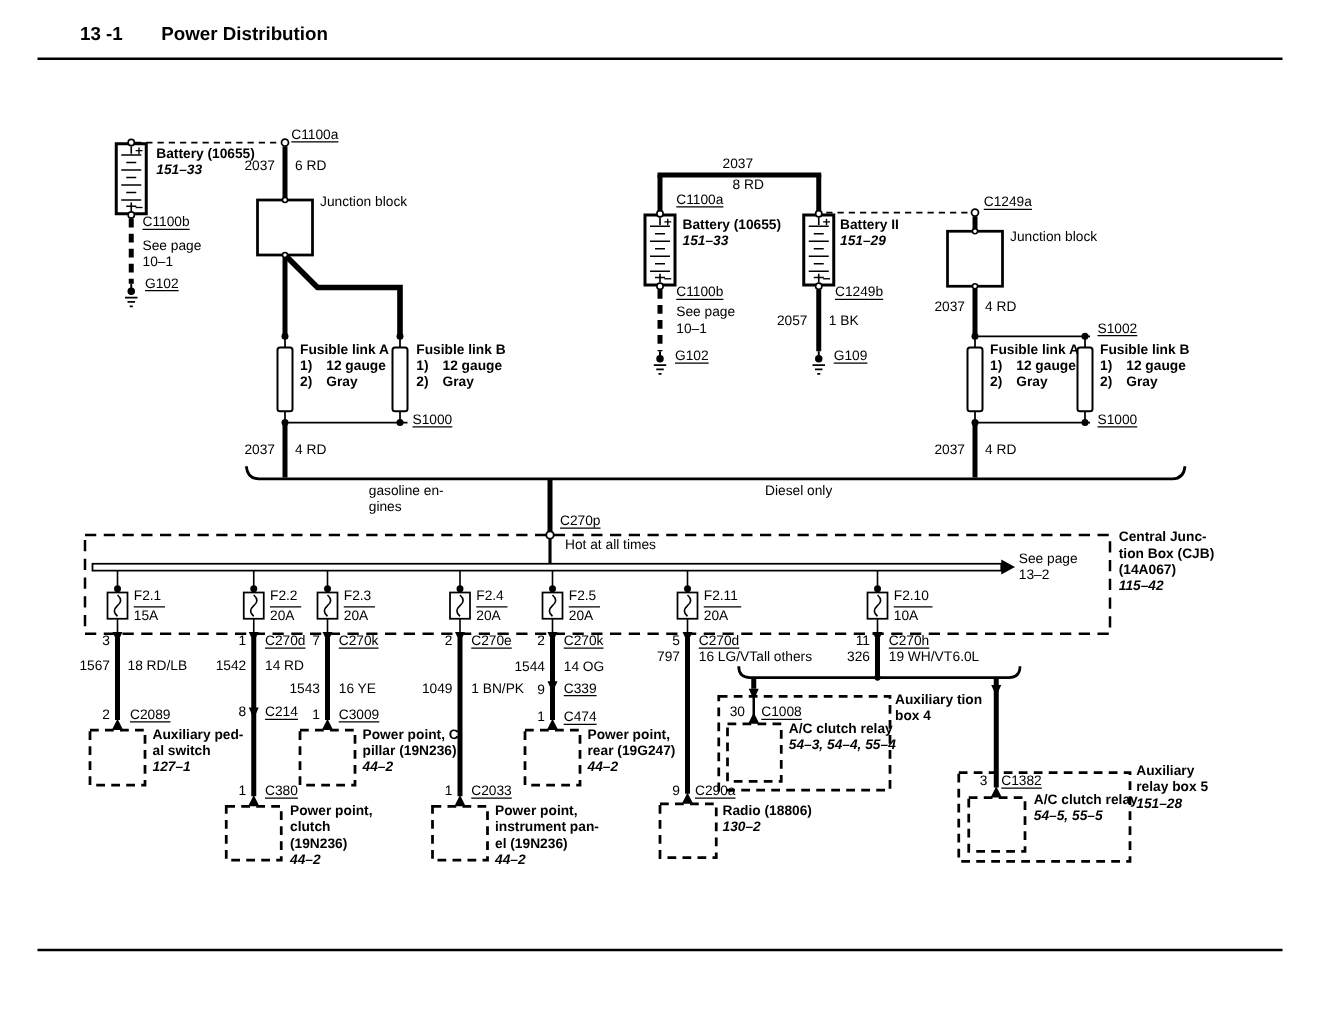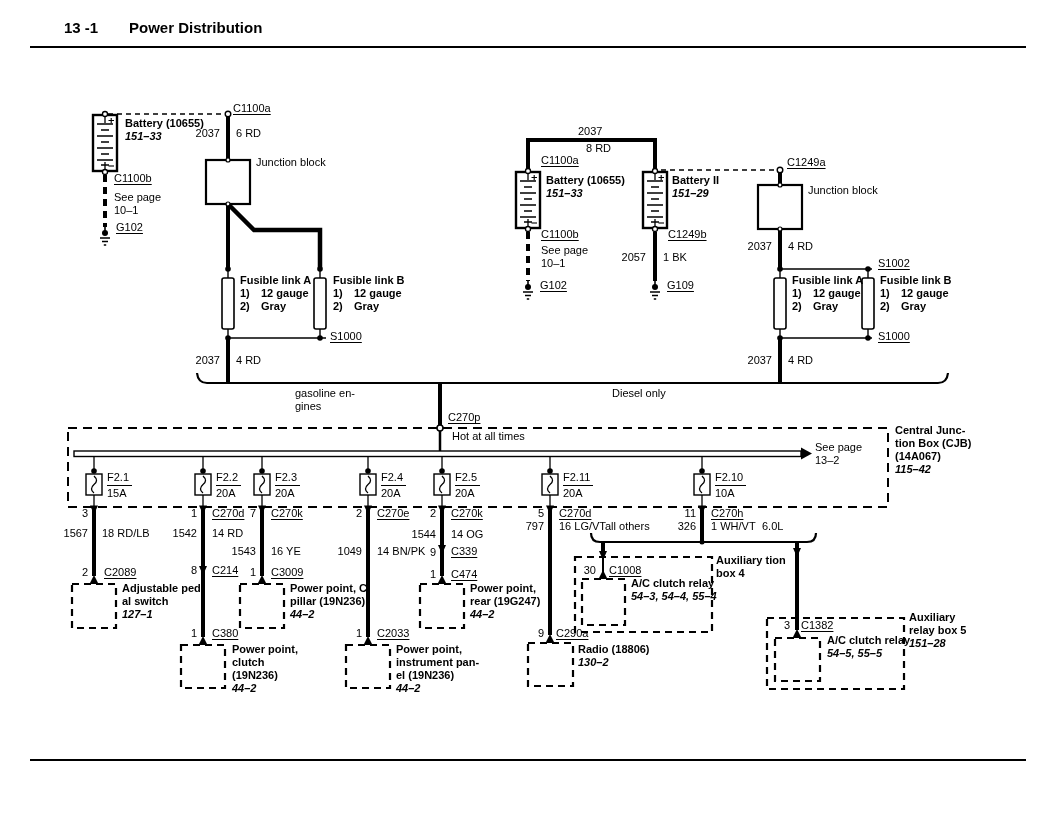--- a/index.html
+++ b/index.html
@@ -293,33 +293,33 @@
   <span class="t r" style="left:672px;top:507px;width:24px">11</span>
   <span class="t u" style="left:711px;top:507px">C270h</span>
 
   <span class="t r" style="left:56px;top:527px;width:32px">1567</span>
   <span class="t" style="left:102px;top:527px">18 RD/LB</span>
   <span class="t r" style="left:165px;top:527px;width:32px">1542</span>
   <span class="t" style="left:212px;top:527px">14 RD</span>
   <span class="t r" style="left:224px;top:545px;width:32px">1543</span>
   <span class="t" style="left:271px;top:545px">16 YE</span>
   <span class="t r" style="left:330px;top:545px;width:32px">1049</span>
-  <span class="t" style="left:377px;top:545px">14 BN/PK</span>
+  <span class="t" style="left:377px;top:545px">1 BN/PK</span>
   <span class="t r" style="left:404px;top:528px;width:32px">1544</span>
   <span class="t" style="left:451px;top:528px">14 OG</span>
   <span class="t r" style="left:512px;top:520px;width:32px">797</span>
   <span class="t" style="left:559px;top:520px">16 LG/VT</span>
   <span class="t" style="left:605px;top:520px">all others</span>
   <span class="t r" style="left:664px;top:520px;width:32px">326</span>
-  <span class="t" style="left:711px;top:520px">1 WH/VT</span>
+  <span class="t" style="left:711px;top:520px">19 WH/VT</span>
   <span class="t" style="left:762px;top:520px">6.0L</span>
 
   <span class="t r" style="left:64px;top:566px;width:24px">2</span>
   <span class="t u" style="left:104px;top:566px">C2089</span>
-  <span class="t b" style="left:122px;top:582px">Adjustable ped-</span>
+  <span class="t b" style="left:122px;top:582px">Auxiliary ped-</span>
   <span class="t b" style="left:122px;top:595px">al switch</span>
   <span class="t b i" style="left:122px;top:608px">127–1</span>
 
   <span class="t r" style="left:179px;top:564px;width:18px">8</span>
   <span class="t u" style="left:212px;top:564px">C214</span>
   <span class="t r" style="left:179px;top:627px;width:18px">1</span>
   <span class="t u" style="left:212px;top:627px">C380</span>
   <span class="t b" style="left:232px;top:643px">Power point,</span>
   <span class="t b" style="left:232px;top:656px">clutch</span>
   <span class="t b" style="left:232px;top:669px">(19N236)</span>

